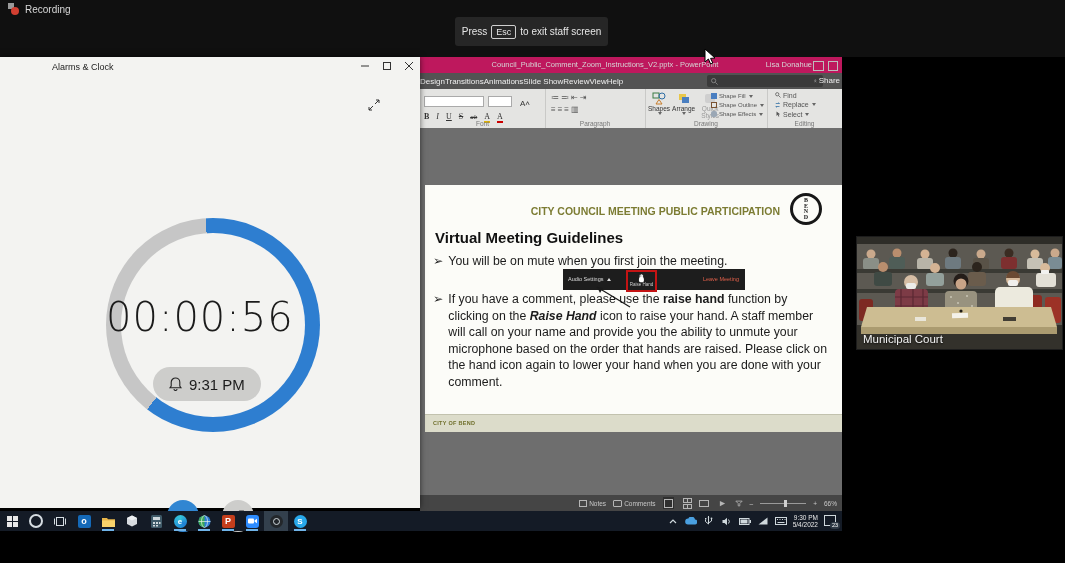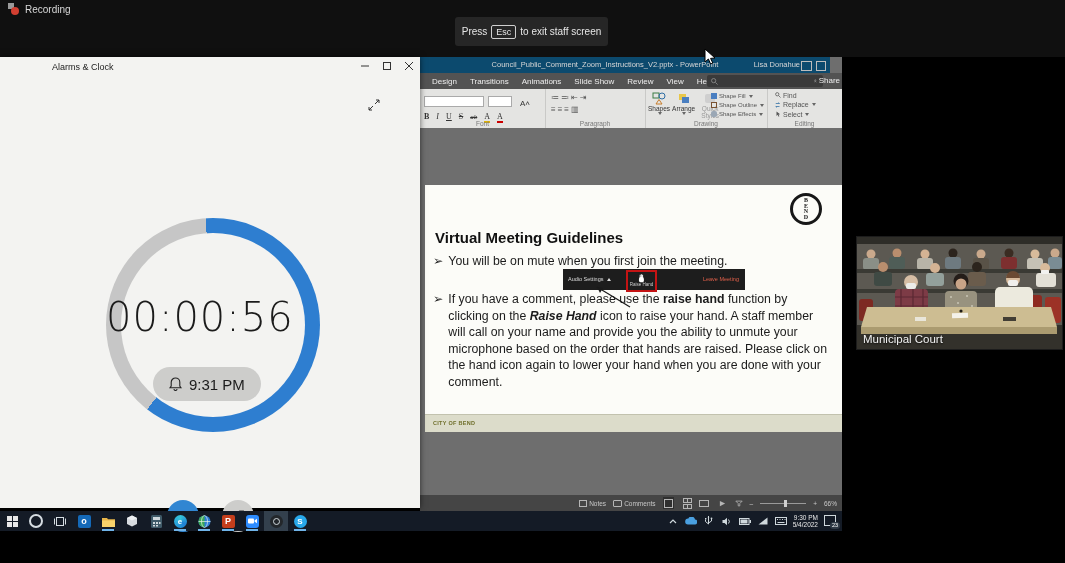--- a/index.html
+++ b/index.html
@@ -37,28 +37,28 @@
              display:flex;align-items:center;gap:7px;z-index:3;}
   #alarmchip .t{font-size:15px;color:#1b1b1b;}
   #pausebtn{left:167px;top:443px;width:32px;height:32px;border-radius:50%;background:#3186d2;
             display:flex;align-items:center;justify-content:center;gap:4px;}
   #pausebtn i{display:block;width:3px;height:11px;background:#fff;}
   #resetbtn{left:222px;top:443px;width:32px;height:32px;border-radius:50%;background:#cdcdcb;
             display:flex;align-items:center;justify-content:center;font-size:17px;color:#333;}
 
   
   #pptwin{left:420px;top:57px;width:422px;height:454px;background:#6e6e6e;z-index:10;}
-  #ppt-titlebar{position:absolute;left:0;top:0;right:12px;height:16px;background:#0c4a6e;padding-left:12px;}
+  #ppt-titlebar{position:absolute;left:0;top:0;right:0;height:16px;background:#be185d;padding-left:12px;}
   #ppt-filename{position:absolute;left:70px;top:3px;width:230px;text-align:center;font-size:7.5px;color:#d6d6d6;
                 white-space:nowrap;overflow:hidden;}
   #ppt-user{position:absolute;right:30px;top:3px;font-size:7.5px;color:#d6d6d6;}
   #ppt-ribbonopts{position:absolute;right:18px;top:4px;width:9px;height:8px;border:1px solid #bdbdbd;}
   #ppt-restore{position:absolute;right:4px;top:4px;width:8px;height:8px;border:1px solid #bdbdbd;}
   #ppt-tabs{position:absolute;left:0;top:16px;right:0;height:16px;background:#535353;display:flex;
-            align-items:center;gap:13px;padding-left:12px;color:#eee;font-size:8px;white-space:nowrap;}
+            align-items:center;padding-left:0;color:#eee;font-size:8px;white-space:nowrap;}
   #ppt-search{position:absolute;left:287px;top:18px;width:112px;height:12px;background:#3a3a3a;border-radius:2px;
               display:flex;align-items:center;padding-left:4px;}
   #ppt-share{position:absolute;right:2px;top:19px;display:flex;align-items:center;gap:2px;color:#eee;
              font-size:8px;max-width:26px;overflow:hidden;white-space:nowrap;}
   #ppt-ribbon{position:absolute;left:0;top:32px;right:0;height:39px;background:#e4e4e2;color:#444;}
   .rgroup{position:absolute;top:0;height:39px;border-right:1px solid #c9c9c7;}
   .rgrouplabel{position:absolute;bottom:1px;width:100%;text-align:center;font-size:6.5px;color:#777;}
   .combo{display:inline-block;background:#fff;border:1px solid #aaa;height:9px;vertical-align:middle;}
   .mini{font-size:8px;color:#333;margin-right:3px;}
   .caret{display:inline-block;width:0;height:0;border-left:2.5px solid transparent;
@@ -304,20 +304,21 @@
             </svg>
           <span>Select</span>
             <span class="caret"></span>
           </span>
       </div>
       <div class="rgrouplabel">Editing</div>
     </div>
   </div>
 
   <div id="slide">
+    <span id="slide-header">CITY COUNCIL MEETING PUBLIC PARTICIPATION</span>
     <span id="slide-logo">
         <span>BEND</span>
       </span>
     <span id="slide-title">Virtual Meeting Guidelines</span>
 
     <div class="bullet" id="bullet1">
       <span class="mk">➢</span>
       <span>You will be on mute when you first join the meeting.</span>
     </div>
 

